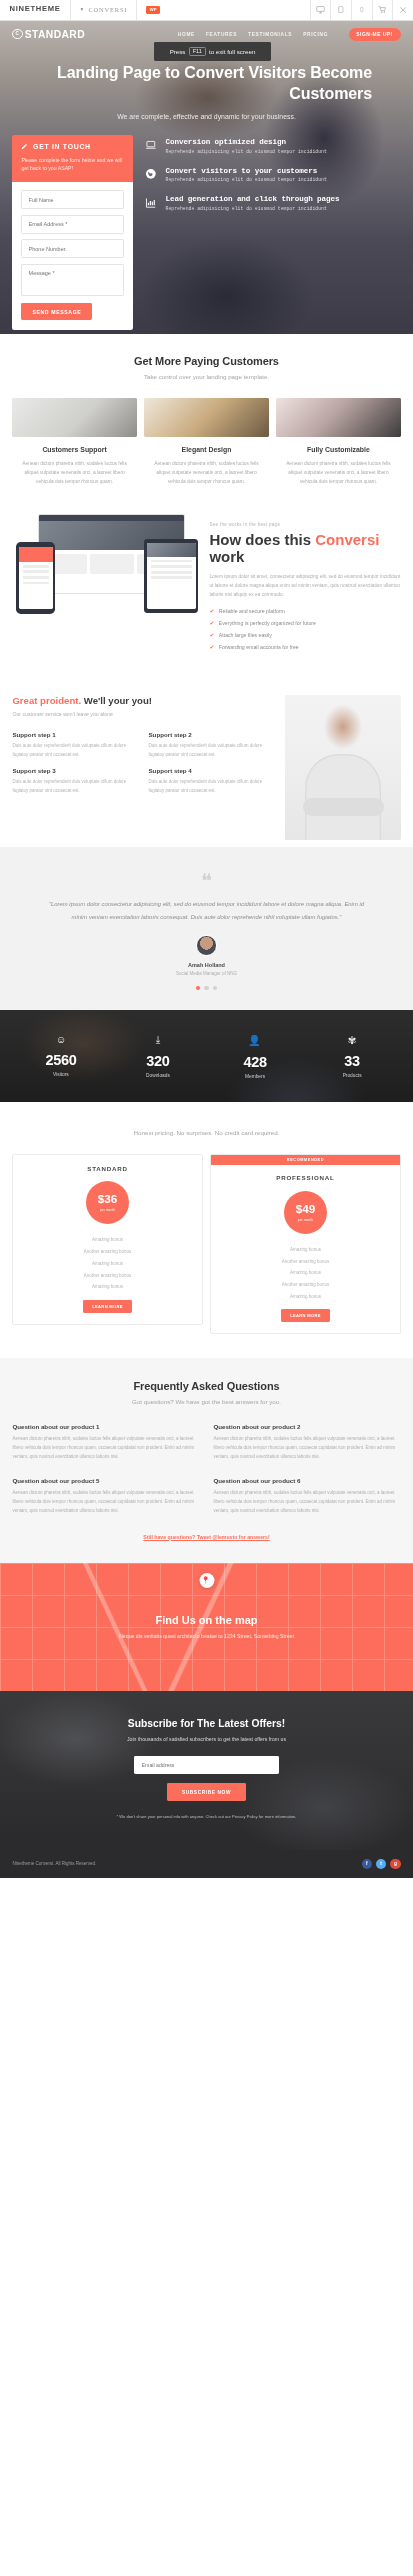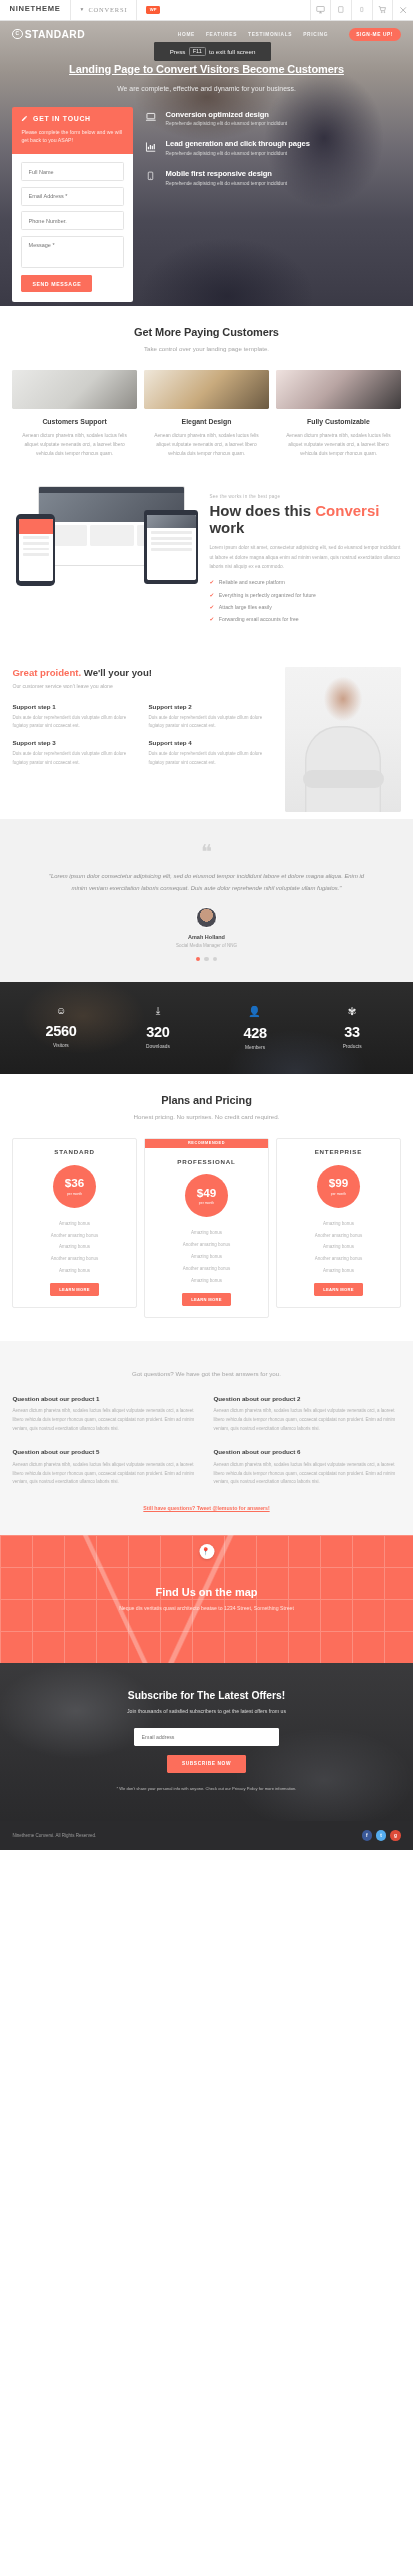--- a/index.html
+++ b/index.html
@@ -82,22 +82,22 @@
   #sitenav .menu a {
     color:#f2f2f2; font-size:4.8px; font-weight:bold; letter-spacing:0.7px;
     text-decoration:none; text-transform:uppercase;
   }
   #sitenav .signup {
     background:#fc6e5b; color:#fff; font-size:4.8px; font-weight:bold;
     letter-spacing:0.6px; padding:4.1px 7.6px; border-radius:9px; margin-left:9.6px;
     text-transform:uppercase; white-space:nowrap;
   }
   #hero h1 {
-    color:#fff; font-size:11px; line-height:1.35; text-align:center;
-    font-weight:bold; margin:18px 41px 0 41px; letter-spacing:-0.1px;text-decoration:underline;
+    color:#fff; font-size:16px; line-height:1.35; text-align:right;
+    font-weight:bold; margin:18px 41px 0 41px; letter-spacing:-0.1px;
   }
   #hero .sub {
     color:#e9e9e9; font-size:6.9px; text-align:center; margin:8.3px 27.5px 0 27.5px;
   }
   #hero .hero-body { display:flex; gap:9.6px; padding:15px 12.4px 0 12.4px; }
 
   .contact-card { width:121px; border-radius:2.1px; overflow:hidden; }
   .contact-card .head { background:#fc6e5b; padding:8.3px 9px 9.6px 9px; }
   .contact-card .head .title {
     color:#fff; font-size:6.9px; font-weight:bold; letter-spacing:0.7px;
@@ -110,21 +110,21 @@
     padding:5.5px 6.2px; font-size:5.5px; color:#a8a8a8; margin-bottom:5.5px;
     font-family:"Liberation Sans", sans-serif; background:#fff;
   }
   .contact-card textarea { height:32px; resize:none; }
   .contact-card .submit {
     background:#fc6e5b; color:#fff; border:0; border-radius:1.4px;
     font-size:5.2px; font-weight:bold; letter-spacing:0.6px;
     padding:5.5px 11px; text-transform:uppercase; cursor:pointer;
   }
 
-  .hero-features { flex:1; padding-top:2.8px; }
+  .hero-features { flex:1; padding-top:2.8px;font-family:Liberation Mono, monospace; }
   .hf-item { display:flex; gap:7.6px; margin-bottom:13px; }
   .hf-icon { width:15px; color:#fff; flex:0 0 15px; display:flex; align-items:flex-start; justify-content:center; padding-top:1.4px; }
   .hf-title { color:#fff; font-size:7.6px; font-weight:bold; letter-spacing:-0.1px; }
   .hf-desc { color:#d6d6d6; font-size:4.8px; margin-top:2.8px; }
 
   
   .section { padding:20.7px 12.4px; }
   .sec-title { text-align:center; font-size:11px; font-weight:bold; color:#353535; letter-spacing:-0.1px; }
   .sec-sub { text-align:center; font-size:6.2px; color:#a5a5a5; margin-top:6.2px; }
 
@@ -439,39 +439,39 @@
                 <path d="M2 19h20"></path>
               </svg>
           </div>
           <div>
             <div class="hf-title">Conversion optimized design</div>
             <div class="hf-desc">Reprehende adipisicing elit do eiusmod tempor incididunt</div>
           </div>
         </div>
         <div class="hf-item">
           <div class="hf-icon">
+            <svg width="11.7" height="11.7" viewBox="0 0 24 24" fill="currentColor">
+                <circle cx="12" cy="12" r="10"></circle>
+                <path d="M7 8c2 1 3 4 6 3s3 3 1 5-6 1-7-3-2-4 0-5z" fill="#6c6c72"></path>
+              </svg>
+          </div>
+          <div>
+            <div class="hf-title">Convert visitors to your customers</div>
+            <div class="hf-desc">Reprehende adipisicing elit do eiusmod tempor incididunt</div>
+          </div>
+        </div>
+        <div class="hf-item">
+          <div class="hf-icon">
             <svg width="11.7" height="11.7" viewBox="0 0 24 24" fill="none" stroke="currentColor" stroke-width="1.8">
                 <path d="M3 3v18h18"></path>
                 <path d="M7 17v-5M11 17V8M15 17v-7M19 17V6" stroke-width="2.4"></path>
               </svg>
           </div>
           <div>
             <div class="hf-title">Lead generation and click through pages</div>
-            <div class="hf-desc">Reprehende adipisicing elit do eiusmod tempor incididunt</div>
-          </div>
-        </div>
-        <div class="hf-item">
-          <div class="hf-icon">
-            <svg width="9" height="11.7" viewBox="0 0 24 24" fill="none" stroke="currentColor" stroke-width="1.8">
-                <rect x="6" y="2" width="12" height="20" rx="2"></rect>
-                <path d="M11 18.5h2"></path>
-              </svg>
-          </div>
-          <div>
-            <div class="hf-title">Mobile first responsive design</div>
             <div class="hf-desc">Reprehende adipisicing elit do eiusmod tempor incididunt</div>
           </div>
         </div>
       </div>
 
     </div>
   </div>
 </div>
 
 <div class="section">
@@ -614,21 +614,20 @@
     <div class="lbl">Members</div>
   </div>
   <div class="counter">
     <div class="ico">✾</div>
     <div class="num">33</div>
     <div class="lbl">Products</div>
   </div>
 </div>
 
 <div id="pricing">
-  <div class="sec-title">Plans and Pricing</div>
   <div class="sec-sub">Honest pricing. No surprises. No credit card required.</div>
   <div class="plans">
 
     <div class="plan">
       <div class="pname">STANDARD</div>
       <div class="price">
         <div class="amt">$36</div>
         <div class="per">per month</div>
       </div>
       <ul>
@@ -651,40 +650,26 @@
       <ul>
         <li>Amazing bonus</li>
         <li>Another amazing bonus</li>
         <li>Amazing bonus</li>
         <li>Another amazing bonus</li>
         <li>Amazing bonus</li>
       </ul>
       <button class="buy">Learn more</button>
     </div>
 
-    <div class="plan">
-      <div class="pname">ENTERPRISE</div>
-      <div class="price">
-        <div class="amt">$99</div>
-        <div class="per">per month</div>
-      </div>
-      <ul>
-        <li>Amazing bonus</li>
-        <li>Another amazing bonus</li>
-        <li>Amazing bonus</li>
-        <li>Another amazing bonus</li>
-        <li>Amazing bonus</li>
-      </ul>
-      <button class="buy">Learn more</button>
-    </div>
 
   </div>
 </div>
 
 <div id="faq">
+  <div class="sec-title">Frequently Asked Questions</div>
   <div class="sec-sub">Got questions? We have got the best answers for you.</div>
   <div class="faq-grid">
     <div class="faq-item">
       <h4>Question about our product 1</h4>
       <p>Aenean dictum pharetra nibh, sodales luctus felis aliquet vulputate venenatis orci, a laoreet libero vehicula duis tempor rhoncus quam, occaecat cupidatat non proident. Enim ad minim veniam, quis nostrud exercitation ullamco laboris nisi.</p>
     </div>
     <div class="faq-item">
       <h4>Question about our product 2</h4>
       <p>Aenean dictum pharetra nibh, sodales luctus felis aliquet vulputate venenatis orci, a laoreet libero vehicula duis tempor rhoncus quam, occaecat cupidatat non proident. Enim ad minim veniam, quis nostrud exercitation ullamco laboris nisi.</p>
     </div>

